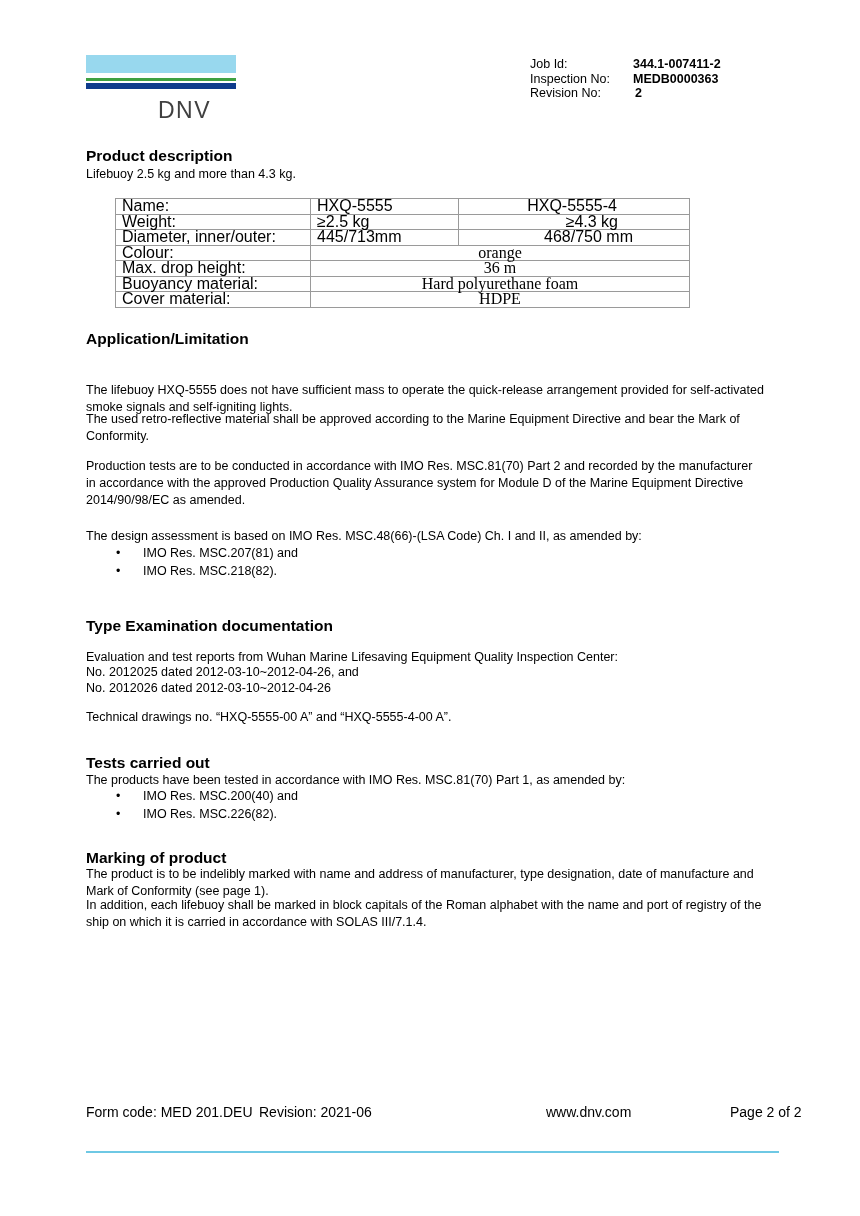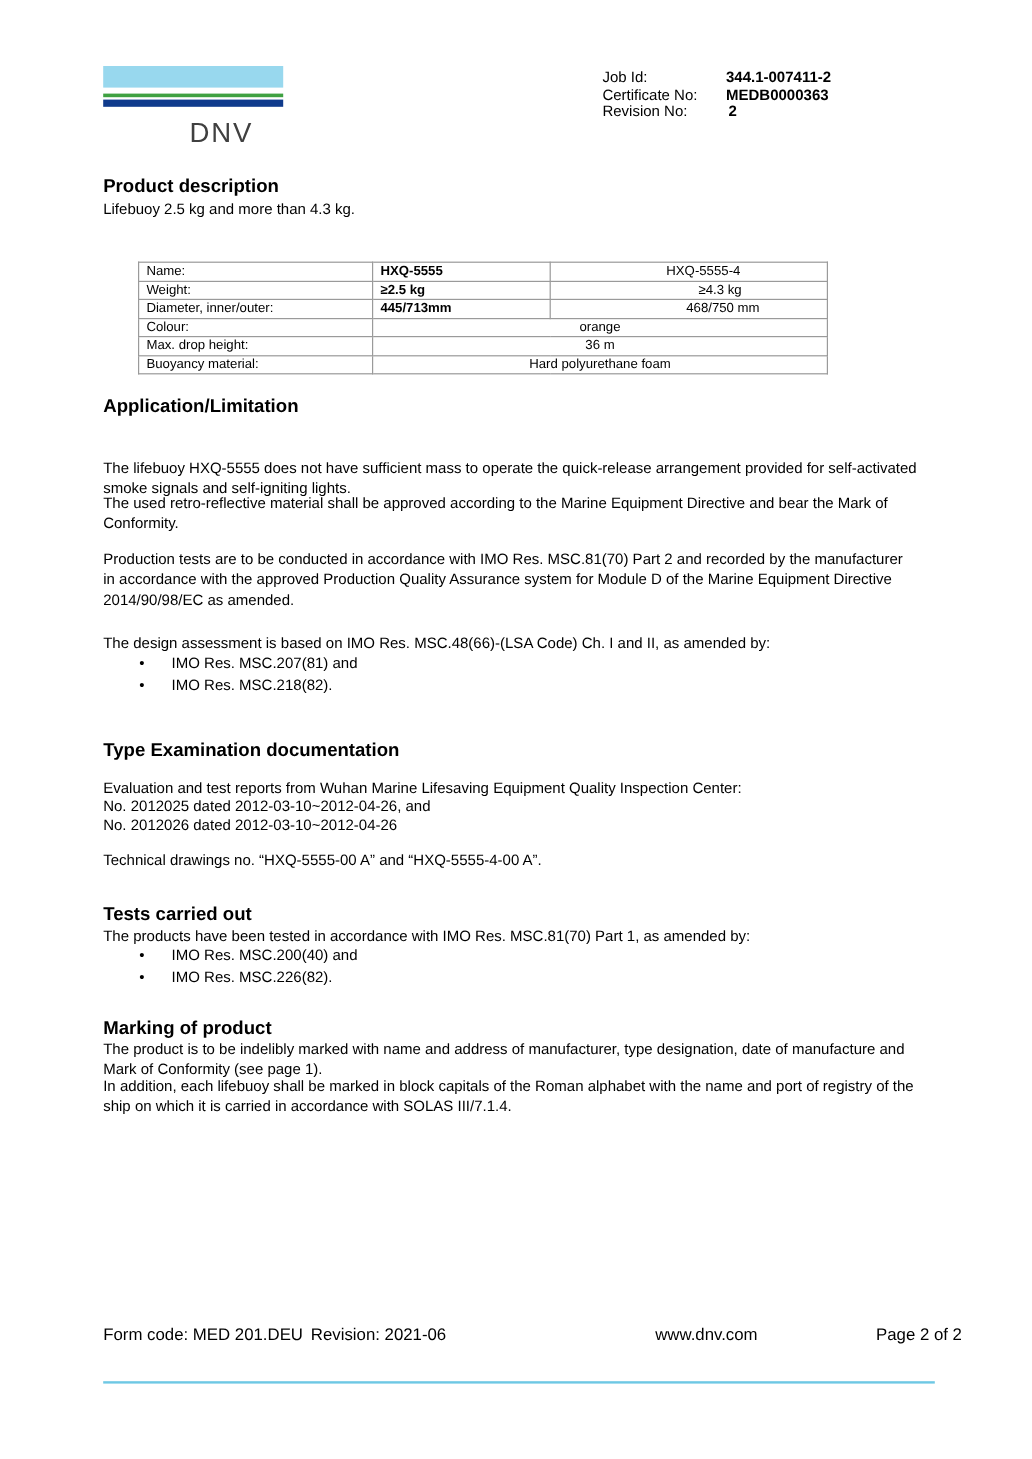--- a/index.html
+++ b/index.html
@@ -11,35 +11,35 @@
   .logo { left: 86px; top: 55px; width: 150px; height: 70px; }
   .logo .bar-light { position: absolute; left: 0; top: 0; width: 150px; height: 18px; background: #98d8ee; }
   .logo .bar-green { position: absolute; left: 0; top: 23px; width: 150px; height: 3px; background: #3fa142; }
   .logo .bar-navy  { position: absolute; left: 0; top: 28px; width: 150px; height: 6px; background: #0f3b8c; }
   .logo .wordmark  { position: absolute; left: 72px; top: 42px; font-size: 23px; letter-spacing: 1.5px;
                      color: #404040; font-family: "Liberation Sans", sans-serif; line-height: 26px; }
 
   
   .meta { left: 502px; top: 57px; font-size: 12.5px; line-height: 14.5px; }
   .meta .row { display: flex; }
-  .meta .lbl { width: 103px; }
+  .meta .lbl { width: 103px; margin-left: 28px; }
   .meta .val { font-weight: bold; }
   .meta .val.rev { padding-left: 2px; }
 
   h2 { position: absolute; left: 86px; margin: 0; font-size: 15.5px; font-weight: bold; }
   p.txt { position: absolute; left: 86px; margin: 0; font-size: 12.5px; line-height: 17px; width: 690px; }
 
   
-  table.spec { position: absolute; left: 115px; top: 218px; width: 575px; border-collapse: collapse;
-               font-size: 11px; }
+  table.spec { position: absolute; left: 115px; top: 198px; width: 575px; border-collapse: collapse;
+               font-size: 16px; }
   table.spec td { border: 1px solid #9a9a9a; height: 14.5px; padding: 0 6px; line-height: 14px; }
   table.spec td.lab { width: 182px; }
-  table.spec td.c1 { width: 135px; font-weight: bold; }
+  table.spec td.c1 { width: 135px; }
   table.spec td.c2 { text-align: right; padding-right: 56px; }
-  table.spec td.center { text-align: center; }
+  table.spec td.center { text-align: center; font-family: Liberation Serif, serif; }
   table.spec tr.r1 td.c2 { text-align: right; padding-right: 72px; }
   table.spec tr.r2 td.c2 { text-align: right; padding-right: 71px; }
   table.spec tr.r3 td.c2 { text-align: right; padding-right: 56px; }
 
   ul.bul { position: absolute; left: 86px; margin: 0; padding: 0; list-style: none; font-size: 12.5px; line-height: 17.5px; }
   ul.bul li { position: relative; padding-left: 57px; }
   ul.bul li .dot { position: absolute; left: 30px; top: 0; }
 
   
   .footer-line { left: 86px; top: 1151px; width: 693px; height: 2px; background: #6ec8e4; }
@@ -54,21 +54,21 @@
   <div class="bar-navy"></div>
   <div class="wordmark">DNV</div>
 </div>
 
 <div class="abs meta">
   <div class="row">
     <span class="lbl">Job Id:</span>
     <span class="val">344.1-007411-2</span>
   </div>
   <div class="row">
-    <span class="lbl">Certificate No:</span>
+    <span class="lbl">Inspection No:</span>
     <span class="val">MEDB0000363</span>
   </div>
   <div class="row">
     <span class="lbl">Revision No:</span>
     <span class="val rev">2</span>
   </div>
 </div>
 
 <h2 style="top:147px">Product description</h2>
 <p class="txt" style="top:166px">Lifebuoy 2.5 kg and more than 4.3 kg.</p>
@@ -95,20 +95,24 @@
     <td class="center" colspan="2">orange</td>
   </tr>
   <tr>
     <td class="lab">Max. drop height:</td>
     <td class="center" colspan="2">36 m</td>
   </tr>
   <tr>
     <td class="lab">Buoyancy material:</td>
     <td class="center" colspan="2">Hard polyurethane foam</td>
   </tr>
+  <tr>
+    <td class="lab">Cover material:</td>
+    <td class="center" colspan="2">HDPE</td>
+  </tr>
 </tbody>
   </table>
 
 <h2 style="top:330px">Application/Limitation</h2>
 <p class="txt" style="top:382px; width:680px">The lifebuoy HXQ-5555 does not have sufficient mass to operate the quick-release arrangement provided for self-activated smoke signals and self-igniting lights.</p>
 <p class="txt" style="top:411px">The used retro-reflective material shall be approved according to the Marine Equipment Directive and bear the Mark of Conformity.</p>
 <p class="txt" style="top:458px; width:670px">Production tests are to be conducted in accordance with IMO Res. MSC.81(70) Part 2 and recorded by the manufacturer in accordance with the approved Production Quality Assurance system for Module D of the Marine Equipment Directive 2014/90/98/EC as amended.</p>
 <p class="txt" style="top:528px">The design assessment is based on IMO Res. MSC.48(66)-(LSA Code) Ch. I and II, as amended by:</p>
 <ul class="bul" style="top:545px">
   <li><span class="dot">•</span><span>IMO Res. MSC.207(81) and</span></li>

